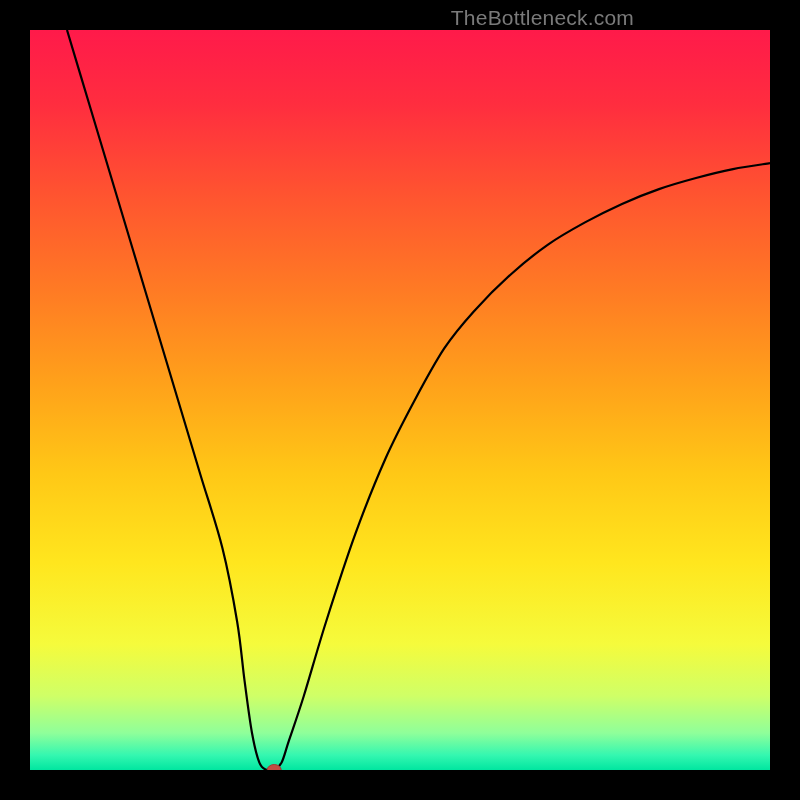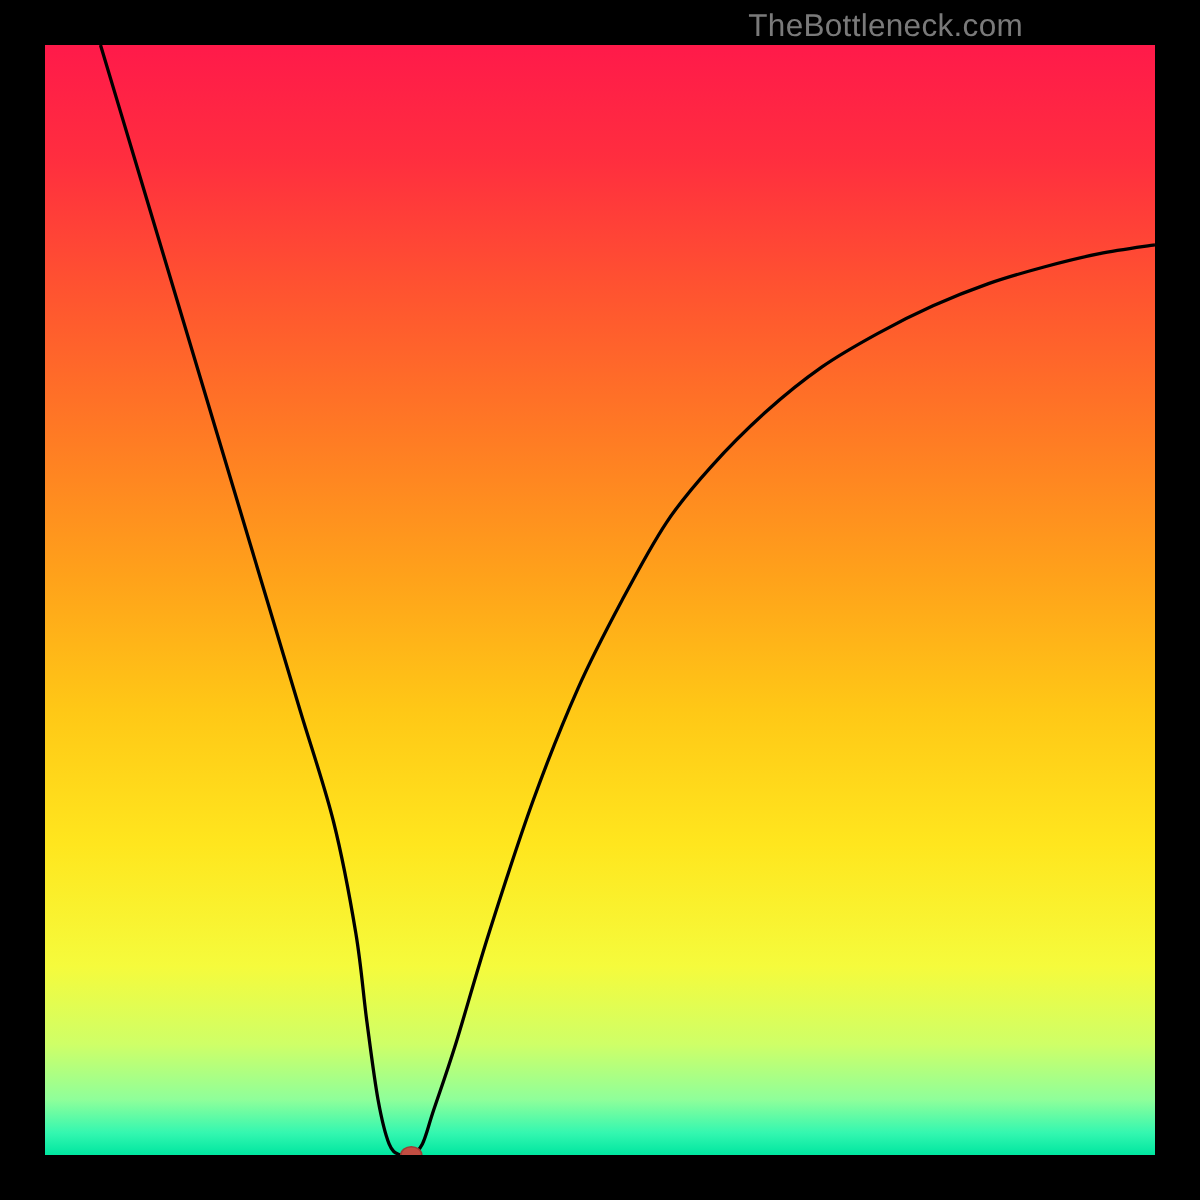--- a/index.html
+++ b/index.html
@@ -9,21 +9,20 @@
     height: 800px;
     background: #000;
     overflow: hidden;
     font-family: Arial, Helvetica, sans-serif;
   }
   .frame {
     position: relative;
     width: 648px;
     height: 800px;
     background: #000;
-    padding-left: 48px;
   }
   .watermark {
     position: absolute;
     top: 6px;
     right: 14px;
     color: #7a7a7a;
     font-size: 21px;
     font-weight: 500;
     letter-spacing: 0.2px;
   }

